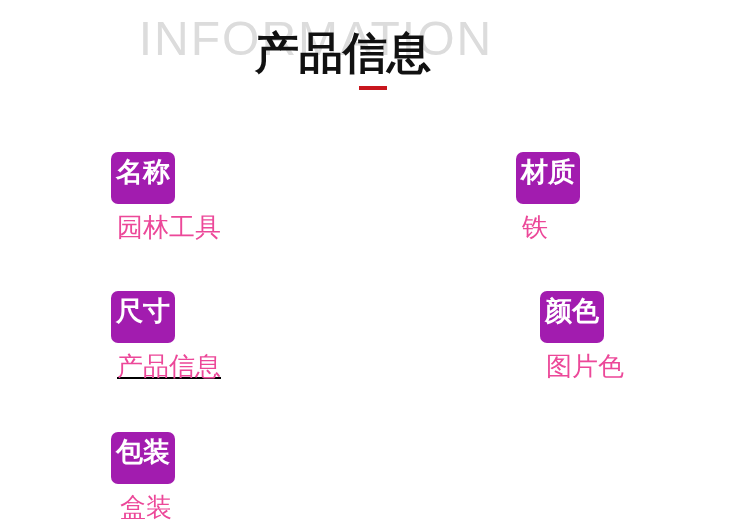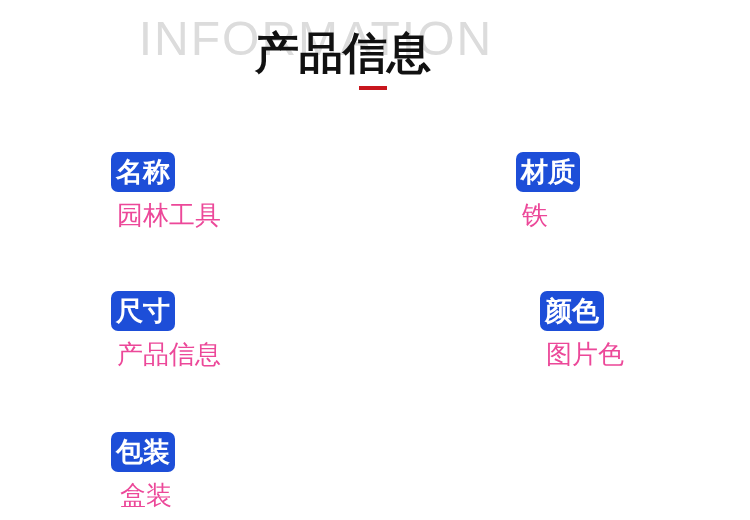--- a/index.html
+++ b/index.html
@@ -5,42 +5,42 @@
   html, body { margin:0; padding:0; background:#ffffff; }
   body { width:750px; height:520px; position:relative; overflow:hidden;
          font-family:"DejaVu Sans","Liberation Sans",sans-serif; }
   .bg-word { position:absolute; left:0; width:632px; top:14px; text-align:center;
              font-family:"Liberation Sans","DejaVu Sans",sans-serif;
              font-size:48px; letter-spacing:2px; color:#dcdcdc; line-height:50px; }
   .title { position:absolute; left:0; width:686px; top:26px; text-align:center;
            font-size:44px; font-weight:bold; color:#111111; line-height:54px; }
   .title-bar { position:absolute; left:359px; top:86px; width:28px; height:4px; background:#c8161d; }
   .item { position:absolute; }
-  .badge { display:inline-block; background:#1d4ed8; color:#ffffff; border-radius:7px;
-           font-size:27px; line-height:40px; height:40px; padding:0 5px; font-weight:bold; }
+  .badge { display:inline-block; background:#a21caf; color:#ffffff; border-radius:7px;
+           font-size:27px; line-height:40px; height:52px; padding:0 5px; font-weight:bold; }
   .value { font-size:26px; color:#ec4899; line-height:34px; margin-top:6px; padding-left:6px; }
 </style>
 </head>
 <body>
 
 <div class="bg-word">INFORMATION</div>
 <div class="title">产品信息</div>
 <div class="title-bar"></div>
 
 <div class="item" style="left:111px; top:152px;">
   <div class="badge">名称</div>
   <div class="value">园林工具</div>
 </div>
 
 <div class="item" style="left:516px; top:152px;">
   <div class="badge">材质</div>
   <div class="value">铁</div>
 </div>
 
-<div class="item" style="left:111px; top:291px;">
+<div class="item" style="left:111px; top:291px;text-decoration:underline;">
   <div class="badge">尺寸</div>
   <div class="value">产品信息</div>
 </div>
 
 <div class="item" style="left:540px; top:291px;">
   <div class="badge">颜色</div>
   <div class="value">图片色</div>
 </div>
 
 <div class="item" style="left:111px; top:432px;text-align:center;">

